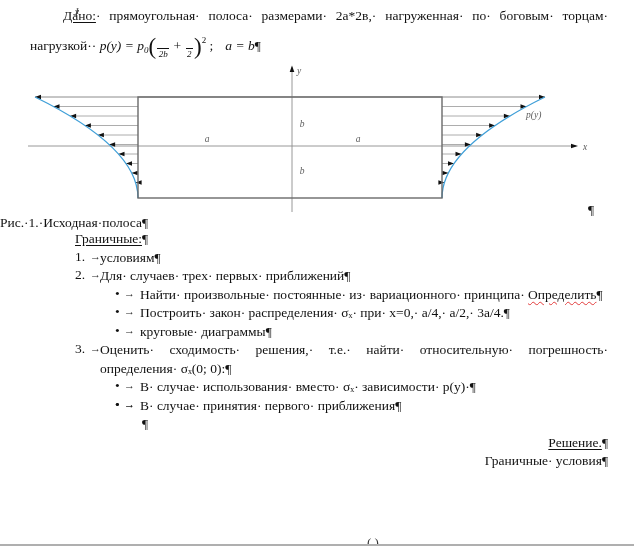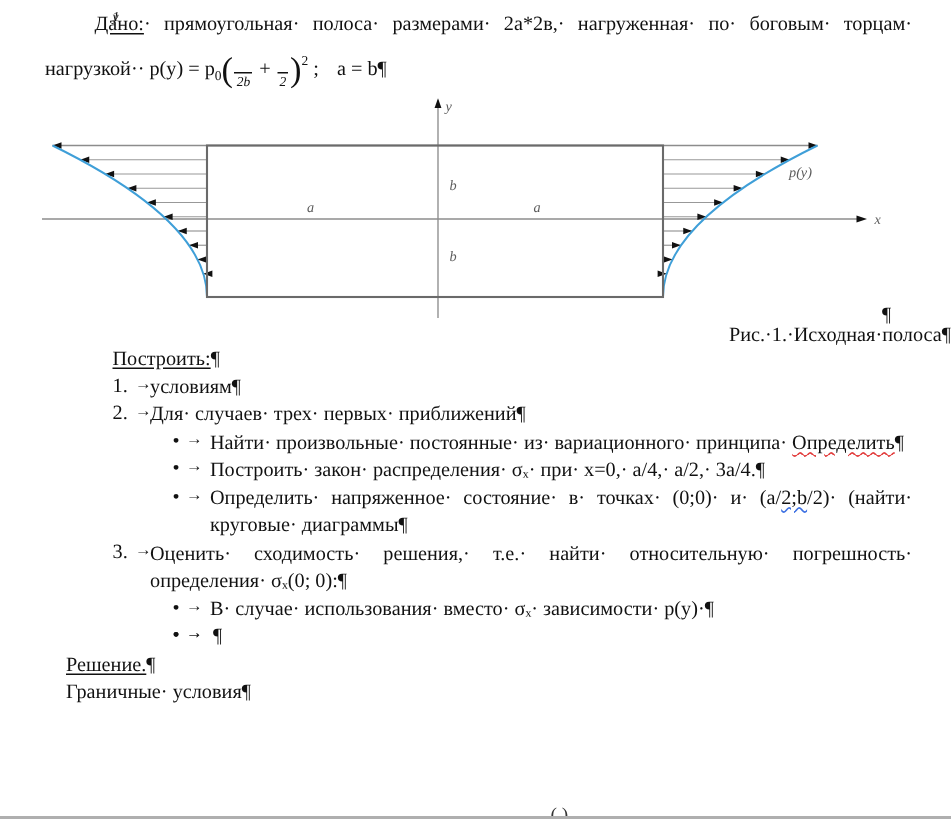--- a/index.html
+++ b/index.html
@@ -1,45 +1,45 @@
 <!DOCTYPE html>
 <html><head>
 <meta charset="utf-8">
 <style>
   html,body{margin:0;padding:0;width:634px;height:550px;overflow:hidden;background:#ffffff;}
   body{font-family:"Liberation Serif","DejaVu Serif",serif;color:#111;position:relative;}
   .line{line-height:18.5px;min-height:18.5px;}
   .jl{text-align:justify;text-align-last:justify;}
   .ind{text-indent:33px;}
   .u{text-decoration:underline;text-underline-offset:2px;}
-  .it{}
+  .it{font-style:italic;}
   
   #given{position:absolute;left:30px;right:26px;top:6px;font-size:13.5px;}
   #given .line{line-height:20px;}
   #formula-line{margin-top:4px;white-space:nowrap;}
   .frac{display:inline-flex;flex-direction:column;align-items:center;vertical-align:-7px;font-size:9px;line-height:1.15;font-style:italic;margin:0 1px;}
   .frac .den{border-top:0.8px solid #111;padding:0 1.5px;}
   .bigp{font-size:23px;vertical-align:-4px;font-weight:300;}
   .msub{font-size:9px;vertical-align:-3px;}
   .msup{font-size:9px;vertical-align:7px;}
   .gap{display:inline-block;width:12px;}
   
   #figure-svg{position:absolute;left:0;top:0;}
   #fig-pilcrow{position:absolute;left:588px;top:202px;font-size:13.5px;}
-  #caption{position:absolute;left:0;right:0;top:215px;text-align:right;font-size:13.5px;padding-left:19px;}
+  #caption{position:absolute;left:0;right:0;top:215px;text-align:left;font-size:13.5px;}
   
   #tasks{position:absolute;left:30px;right:26px;top:230px;font-size:13.5px;}
   .item{position:relative;padding-left:70px;}
   .bullet{position:relative;padding-left:110px;}
   .num{position:absolute;left:45px;top:0;}
   .tabarrow{position:absolute;left:60px;top:1px;font-size:11px;color:#222;}
   .bdot{position:absolute;left:85px;top:0;}
   .btab{position:absolute;left:94px;top:1px;font-size:11px;color:#222;}
   .heading-line{margin-left:45px;}
-  .sol-line{margin-left:14px;}
+  .sol-line{margin-left:14px;text-align:right;}
   .empty-line{margin-left:112px;}
   .wavy-red{text-decoration:underline;text-decoration-style:wavy;text-decoration-color:#e23b3b;text-decoration-thickness:1px;text-underline-offset:2px;}
   .wavy-blue{text-decoration:underline;text-decoration-style:wavy;text-decoration-color:#3b6fe2;text-decoration-thickness:1px;text-underline-offset:2px;}
   
   #page-break-line{position:absolute;left:0;right:0;top:544px;height:2px;background:#afafaf;}
   #page-break-glyph{position:absolute;left:367px;top:535px;height:9px;overflow:hidden;font-size:13px;color:#333;}
 </style>
 </head>
 <body>
 
@@ -125,21 +125,21 @@
     <text x="358" y="141.5" text-anchor="middle">a</text>
     <text x="302" y="126.5" text-anchor="middle">b</text>
     <text x="302" y="174" text-anchor="middle">b</text>
     <text x="526" y="118">p(y)</text>
   </g>
 </svg>
 <div id="fig-pilcrow">¶</div>
 <div id="caption">Рис.·1.·Исходная·полоса¶</div>
 
 <div id="tasks">
-  <div class="line heading-line"><span class="u">Построить:</span><span>¶</span></div>
+  <div class="line heading-line"><span class="u">Граничные:</span><span>¶</span></div>
 
   <div class="item">
     <span class="num">1.</span>
       <span class="tabarrow">→</span>
     <div class="line">условиям¶</div>
   </div>
 
   <div class="item">
     <span class="num">2.</span>
       <span class="tabarrow">→</span>
@@ -154,21 +154,20 @@
 
   <div class="bullet">
     <span class="bdot">•</span>
       <span class="btab">→</span>
     <div class="line">Построить· закон· распределения· σₓ· при· х=0,· а/4,· а/2,· 3а/4.¶</div>
   </div>
 
   <div class="bullet">
     <span class="bdot">•</span>
       <span class="btab">→</span>
-    <div class="line jl"><span>Определить· напряженное· состояние· в· точках· (0;0)· и· (а/</span><span class="wavy-blue">2;b</span><span>/2)· (найти·</span></div>
     <div class="line">круговые· диаграммы¶</div>
   </div>
 
   <div class="item">
     <span class="num">3.</span>
       <span class="tabarrow">→</span>
     <div class="line jl">Оценить· сходимость· решения,· т.е.· найти· относительную· погрешность·</div>
     <div class="line">определения· σₓ(0; 0):¶</div>
   </div>
 
@@ -179,20 +178,21 @@
   </div>
 
   <div class="bullet">
     <span class="bdot">•</span>
       <span class="btab">→</span>
   </div>
 
   <div class="bullet">
     <span class="bdot">•</span>
       <span class="btab">→</span>
+    <div class="line">В· случае· принятия· первого· приближения¶</div>
   </div>
 
   <div class="line empty-line">¶</div>
 
   <div class="line sol-line"><span class="u">Решение.</span><span>¶</span></div>
   <div class="line sol-line">Граничные· условия¶</div>
 </div>
 
 <div id="page-break-glyph">( )</div>
 <div id="page-break-line"></div>

